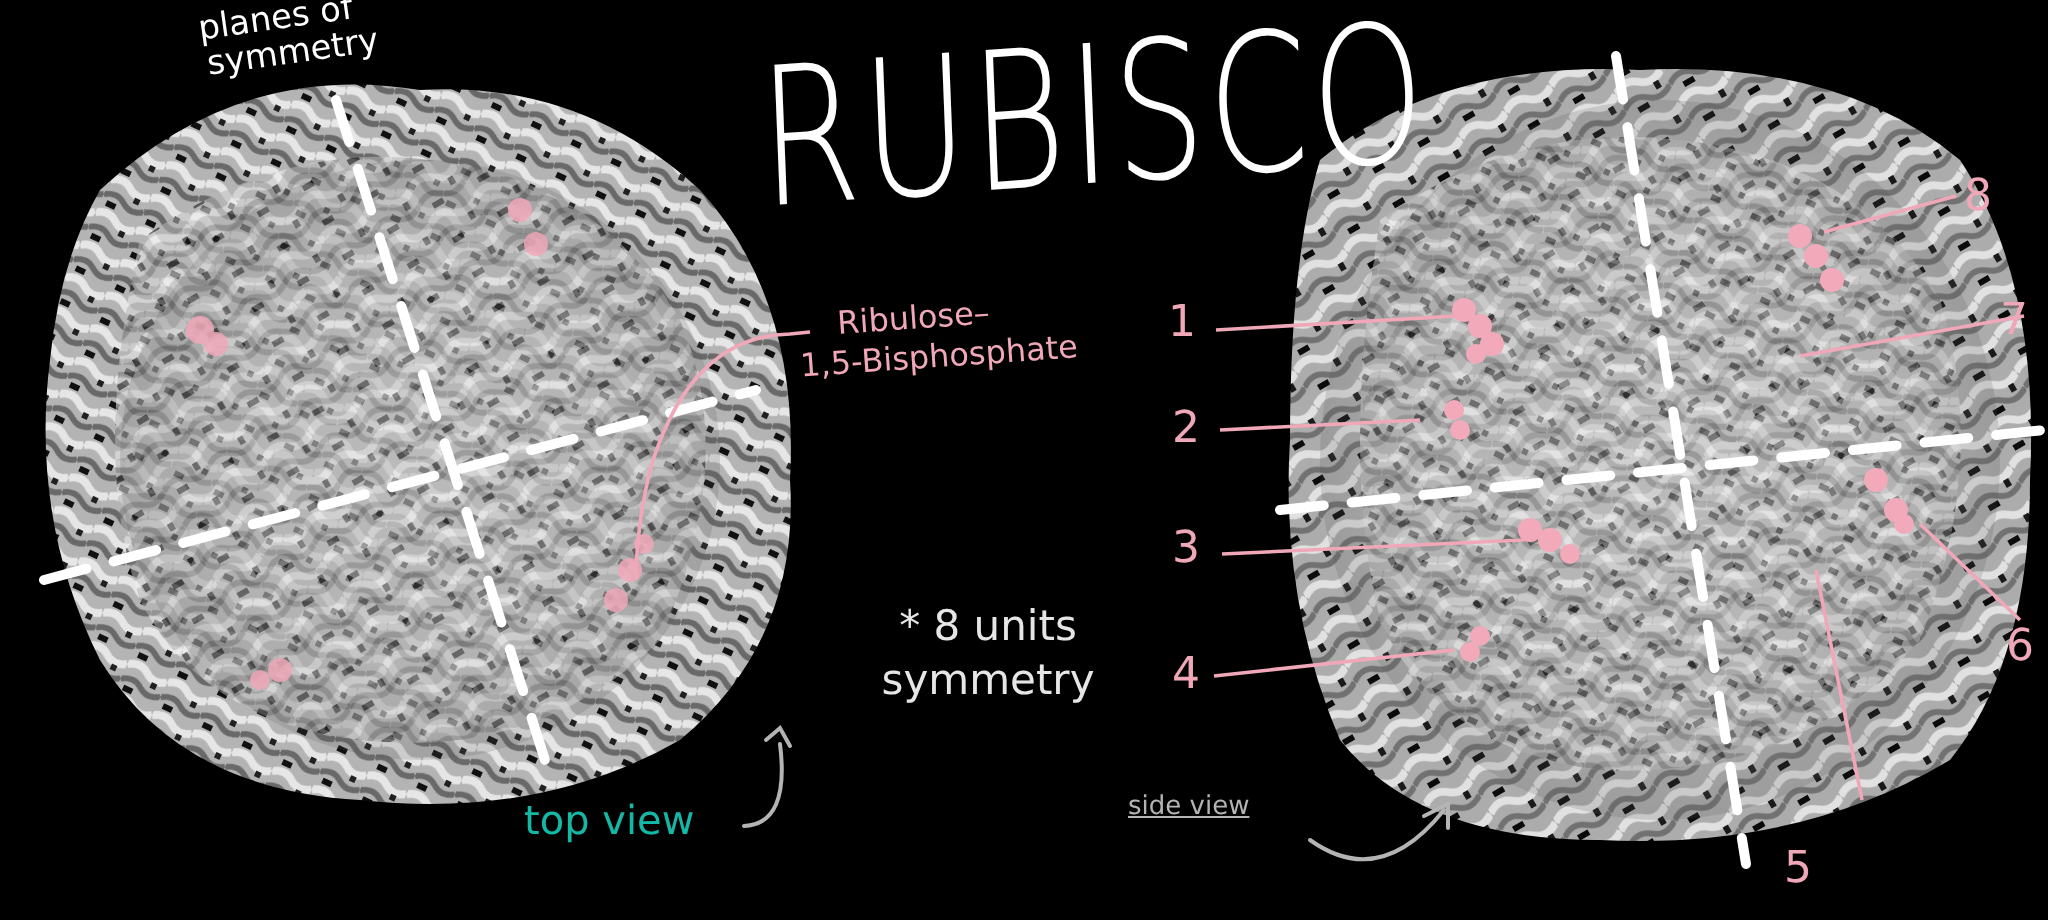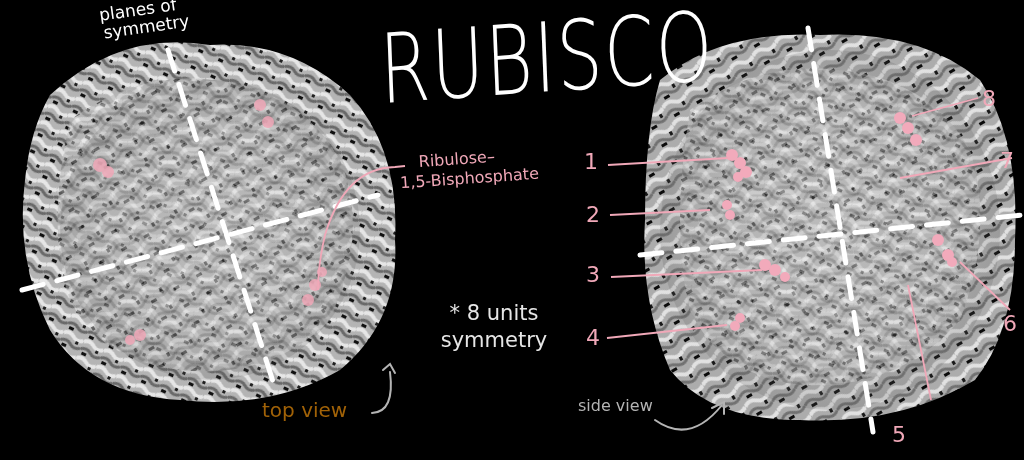--- a/index.html
+++ b/index.html
@@ -118,22 +118,22 @@
   <div class="lbl hand" style="left:418px;top:152px;font-size:16px;color:#f0a8b8;line-height:20px;transform:rotate(-4deg);transform-origin:left top;">
     <div>Ribulose–</div>
     <div style="margin-left:-20px">1,5-Bisphosphate</div>
   </div>
 
   <div class="lbl hand" style="left:414px;top:300px;font-size:21px;color:#e6e6e6;line-height:27px;text-align:center;width:160px;">
     <div>* 8 units</div>
     <div>symmetry</div>
   </div>
 
-  <div class="lbl hand" style="left:262px;top:398px;font-size:20px;color:#a16207;">top view</div>
-  <div class="lbl hand" style="left:578px;top:396px;font-size:16px;color:#b4b4b4;">side view</div>
+  <div class="lbl hand" style="left:262px;top:398px;font-size:20px;color:#14b8a6;">top view</div>
+  <div class="lbl hand" style="left:564px;top:396px;font-size:13px;color:#b4b4b4;text-decoration:underline;">side view</div>
 
   <div class="lbl hand" style="left:584px;top:149px;font-size:22px;color:#f0a8b8;">1</div>
   <div class="lbl hand" style="left:586px;top:202px;font-size:22px;color:#f0a8b8;">2</div>
   <div class="lbl hand" style="left:586px;top:262px;font-size:22px;color:#f0a8b8;">3</div>
   <div class="lbl hand" style="left:586px;top:325px;font-size:22px;color:#f0a8b8;">4</div>
   <div class="lbl hand" style="left:892px;top:422px;font-size:22px;color:#f0a8b8;">5</div>
   <div class="lbl hand" style="left:1003px;top:311px;font-size:22px;color:#f0a8b8;">6</div>
   <div class="lbl hand" style="left:1000px;top:148px;font-size:22px;color:#f0a8b8;">7</div>
   <div class="lbl hand" style="left:982px;top:86px;font-size:22px;color:#f0a8b8;">8</div>
 </div>

